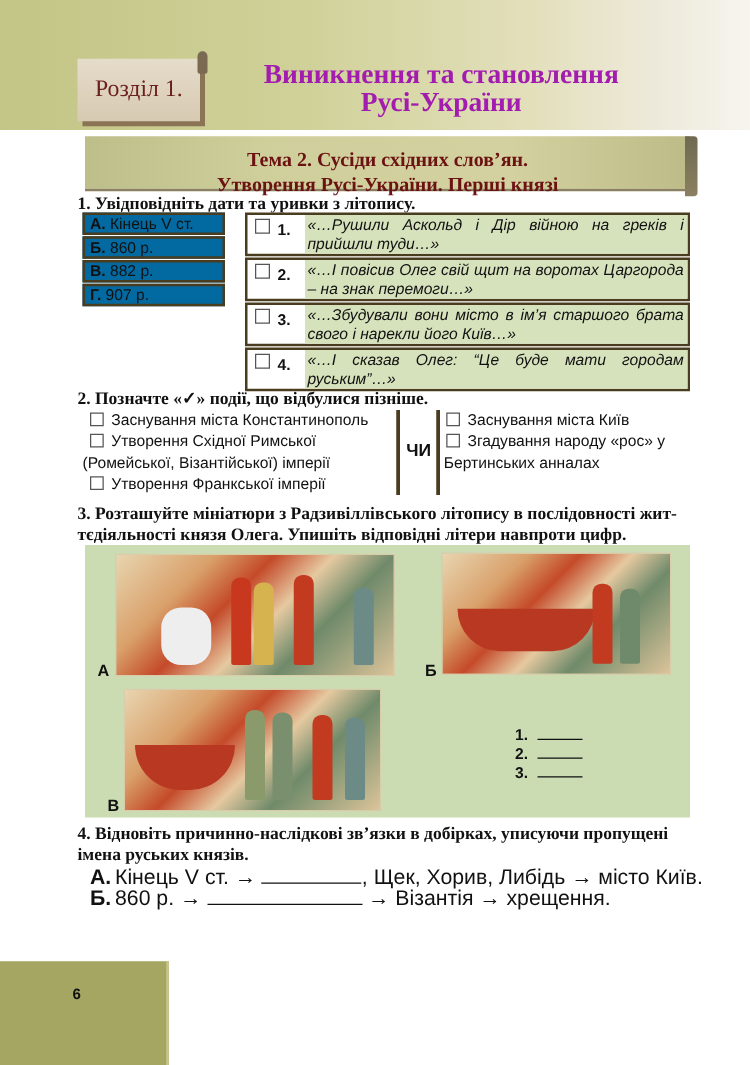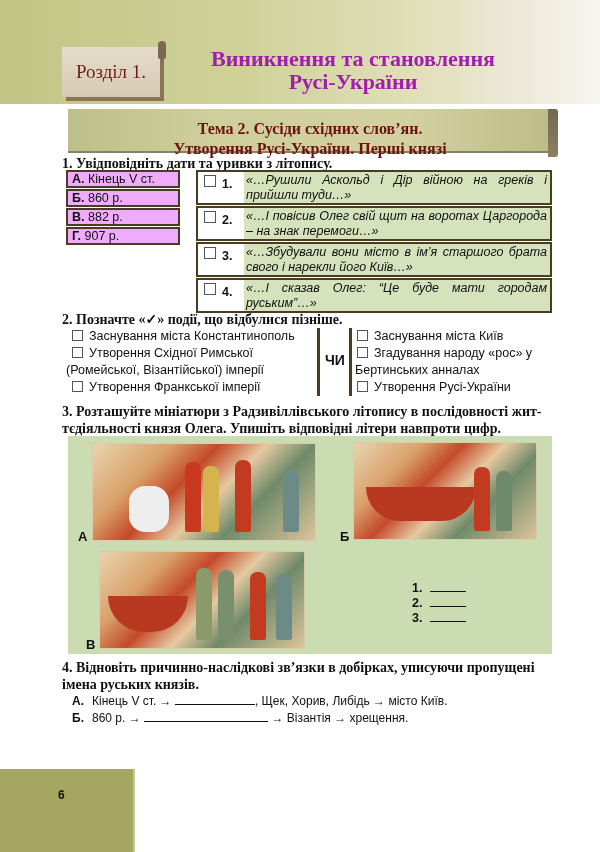--- a/index.html
+++ b/index.html
@@ -45,21 +45,21 @@
   }
 
   .q-title {
     position: absolute; left: 62px; font-family: "Liberation Serif", serif;
     font-weight: bold; font-size: 14px; line-height: 17px; color: #111;
   }
 
   
   .dates { position: absolute; left: 66px; top: 170px; width: 114px; }
   .date-row {
-    border: 2px solid #4a3c1e; background: #f0abfc; height: 18px;
+    border: 2px solid #4a3c1e; background: #0369a1; height: 18px;
     font-size: 12.5px; line-height: 14px; padding-left: 4px; margin-bottom: 1px;
   }
   .date-row b { font-weight: bold; }
   .quotes { position: absolute; left: 196px; top: 170px; width: 356px; }
   .quote-row {
     display: flex; border: 2px solid #4a3c1e; background: #fff; height: 35px; margin-bottom: 1px;
   }
   .quote-row .cb-col { width: 46px; display: flex; align-items: flex-start; padding-top: 3px; padding-left: 6px; gap: 6px; }
   .cb { display: inline-block; width: 12px; height: 12px; border: 1px solid #555; background: #fff; flex-shrink: 0; }
   .quote-row .num { font-weight: bold; font-size: 12.5px; line-height: 14px; margin-top: 2px; }
@@ -83,21 +83,21 @@
   .mini {
     position: absolute; border: 1px solid #d8ccaa;
     background: linear-gradient(135deg, #e8d5b0 0%, #d9a06a 25%, #c44a2a 40%, #e6c9a0 55%, #6f8a6a 70%, #dcc49a 100%);
   }
   .mini .fig { position: absolute; bottom: 8px; width: 16px; border-radius: 7px 7px 2px 2px; }
   .pic-label { position: absolute; font-weight: bold; font-size: 13px; }
   .answers { position: absolute; left: 412px; top: 581px; font-weight: bold; font-size: 12.5px; line-height: 15px; }
   .answers .line { display: inline-block; width: 36px; border-bottom: 1px solid #111; margin-left: 8px; height: 10px; }
 
   
-  .q4-list { position: absolute; left: 72px; top: 693px; font-size: 12px; line-height: 17px; }
+  .q4-list { position: absolute; left: 72px; top: 693px; font-size: 17px; line-height: 17px; }
   .q4-list b { display: inline-block; width: 20px; }
   .q4-list .blank { display: inline-block; border-bottom: 1px solid #111; height: 11px; vertical-align: baseline; }
 
   .footer-block {
     position: absolute; left: 0; top: 769px; width: 135px; height: 83px;
     background: #a4a662; border-right: 2px solid #c6c68f;
   }
   .page-num { position: absolute; left: 58px; top: 788px; font-weight: bold; font-size: 12px; }
 </style>
 </head>
@@ -164,21 +164,20 @@
   <div class="item" style="margin-left:-6px"><span>(Ромейської, Візантійської) імперії</span></div>
   <div class="item"><span class="cb"></span><span>Утворення Франкської імперії</span></div>
 </div>
 <div class="vbar" style="left:317px"></div>
 <div class="chi">ЧИ</div>
 <div class="vbar" style="left:349px"></div>
 <div class="q2-col" style="left:355px">
   <div class="item"><span class="cb" style="margin-left:2px"></span><span>Заснування міста Київ</span></div>
   <div class="item"><span class="cb" style="margin-left:2px"></span><span>Згадування народу «рос» у</span></div>
   <div class="item"><span>Бертинських анналах</span></div>
-  <div class="item"><span class="cb" style="margin-left:2px"></span><span>Утворення Русі-України</span></div>
 </div>
 
 <div class="q-title" style="top:403px">
   <div>3. Розташуйте мініатюри з Радзивіллівського літопису в послідовності жит-</div>
   <div>тєдіяльності князя Олега. Упишіть відповідні літери навпроти цифр.</div>
 </div>
 <div class="pics-panel"></div>
 
 <div class="mini" style="left:92px;top:443px;width:224px;height:98px">
   <div class="fig" style="left:36px;height:46px;background:#eee;width:40px;border-radius:16px"></div>

